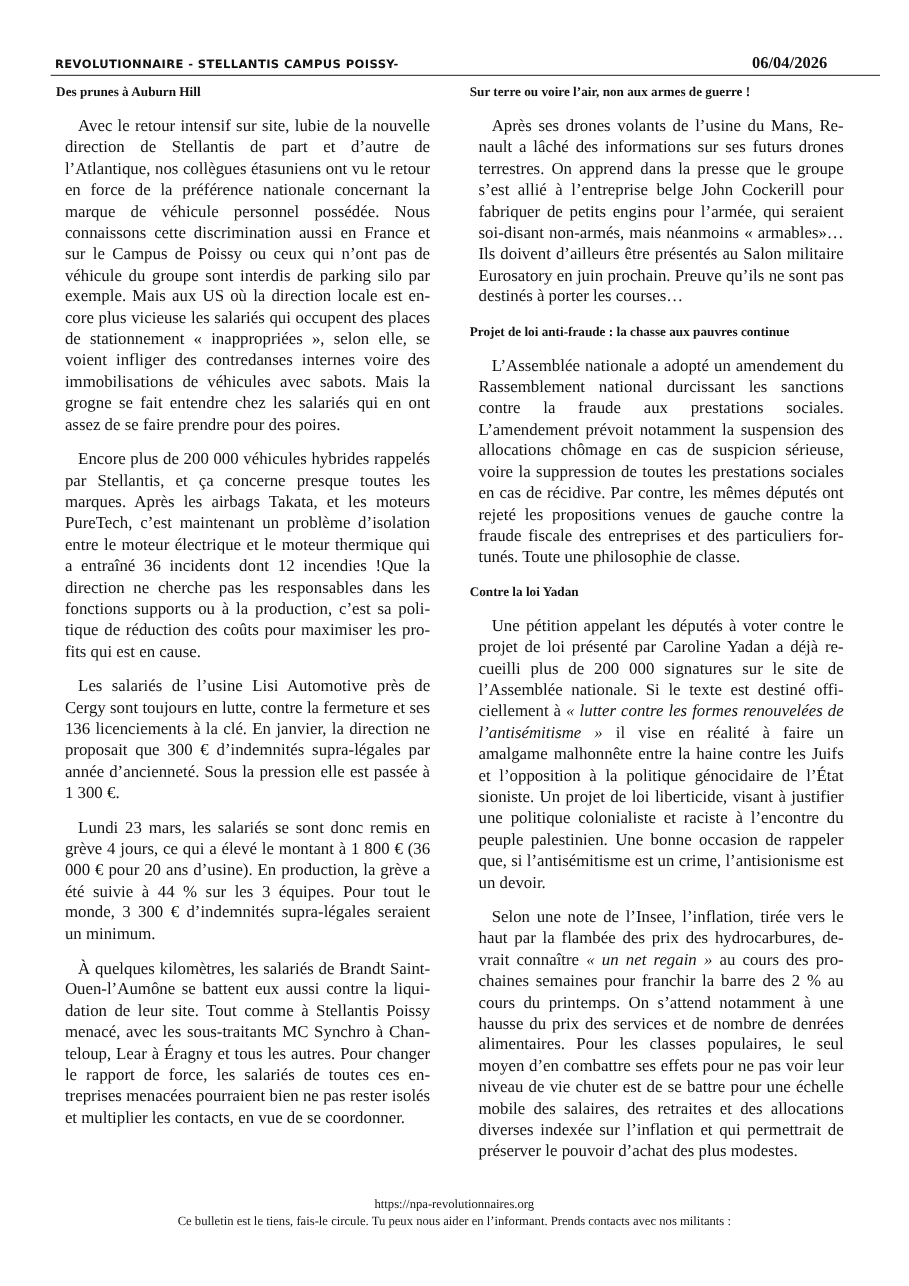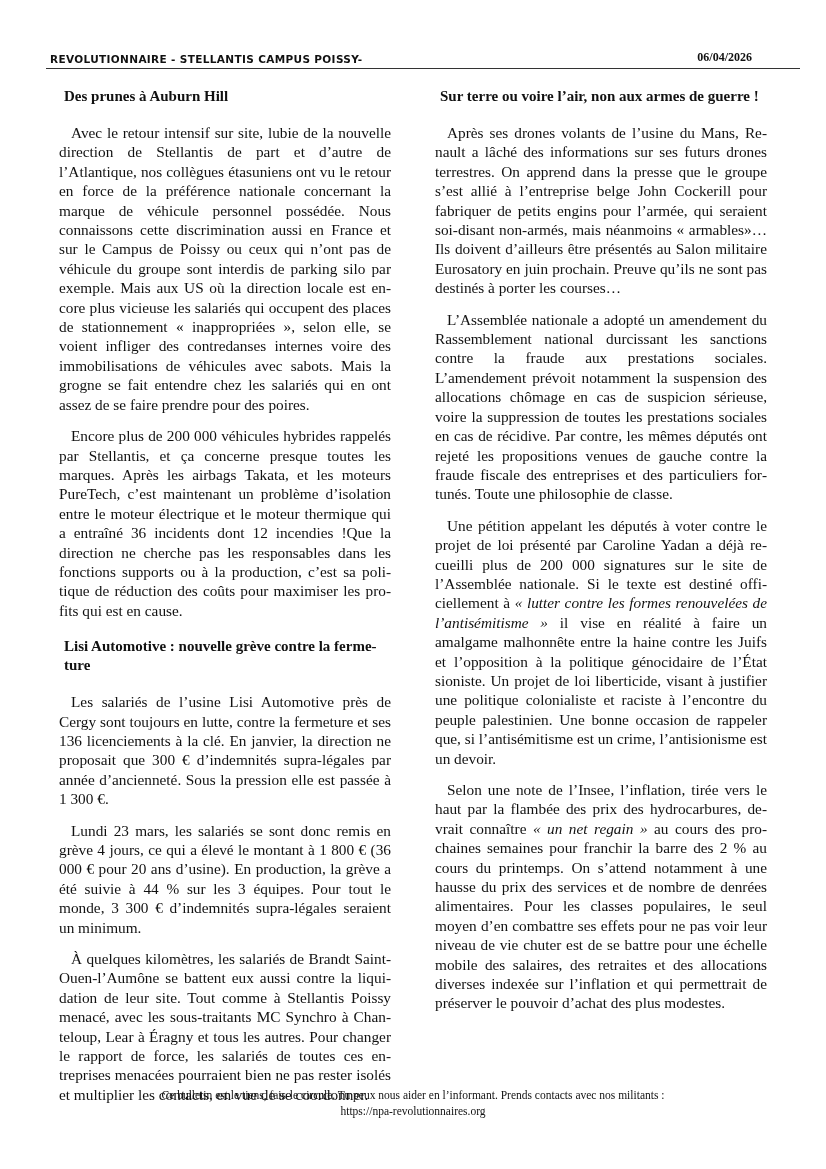--- a/index.html
+++ b/index.html
@@ -9,33 +9,33 @@
     position: absolute; left: 46px; top: 52px; width: 754px; height: 16px;
     border-bottom: 1.5px solid #333;
   }
   .header-title {
     position: absolute; left: 4px; top: 1px;
     font-family: "DejaVu Sans", sans-serif; font-weight: bold; font-size: 10.5px;
     letter-spacing: 0.35px; color: #111;
   }
   .header-date {
     position: absolute; right: 48px; top: -2px;
-    font-family: "Liberation Serif", serif; font-weight: bold; font-size: 12px; color: #111;
+    font-family: "Liberation Serif", serif; font-weight: bold; font-size: 15px; color: #111;
   }
   .col {
     position: absolute; top: 70px; width: 356px;
     font-family: "Liberation Serif", serif; font-size: 15.3px; line-height: 19.4px;
     text-align: justify; hyphens: manual;
   }
   .col-left { left: 47px; }
   .col-right { left: 423px; }
   .article { margin: 0 0 10px 0; }
   .article h2 {
-    font-family: "Liberation Serif", serif; font-weight: bold; font-size: 15px;
-    line-height: 19px; margin: 17px; text-align: left;
+    font-family: "Liberation Serif", serif; font-weight: bold; font-size: 12px;
+    line-height: 19px; margin: 4px; text-align: left;
   }
   .article p { margin: 12px; text-indent: 12px; }
   em { font-style: italic; }
   .footer {
     position: absolute; left: 60px; width: 706px; top: 1087px;
     font-family: "Liberation Serif", serif; font-size: 11.5px; line-height: 16px;
     text-align: center; color: #111;
   }
 </style>
 </head>
@@ -49,40 +49,41 @@
 
   <div class="col col-left">
     <div class="article">
       <h2>Des prunes à Auburn Hill</h2>
       <p>Avec le retour intensif sur site, lubie de la nouvelle direction de Stellantis de part et d’autre de l’Atlantique, nos collègues étasuniens ont vu le re­tour en force de la préférence nationale concernant la marque de véhicule personnel possédée. Nous connaissons cette discrimination aussi en France et sur le Campus de Poissy ou ceux qui n’ont pas de véhicule du groupe sont interdis de parking silo par exemple. Mais aux US où la direction locale est en­core plus vicieuse les salariés qui occupent des places de stationnement « inappropriées », selon elle, se voient infliger des contredanses internes voire des immobilisations de véhicules avec sabots. Mais la grogne se fait entendre chez les salariés qui en ont assez de se faire prendre pour des poires.</p>
     </div>
     <div class="article">
       <p>Encore plus de 200 000 véhicules hybrides rappe­lés par Stellantis, et ça concerne presque toutes les marques. Après les airbags Takata, et les moteurs PureTech, c’est maintenant un problème d’isolation entre le moteur électrique et le moteur thermique qui a entraîné 36 incidents dont 12 incendies !Que la direction ne cherche pas les responsables dans les fonctions supports ou à la production, c’est sa poli­tique de réduction des coûts pour maximiser les pro­fits qui est en cause.</p>
     </div>
     <div class="article">
-      <h2>Lisi Automotive : nouvelle grève contre la ferme­ture</h2>
       <p>Les salariés de l’usine Lisi Automotive près de Cergy sont toujours en lutte, contre la fermeture et ses 136 licenciements à la clé. En janvier, la direc­tion ne proposait que 300 € d’indemnités supra-légales par année d’ancienneté. Sous la pression elle est passée à 1 300 €.</p>
       <p>Lundi 23 mars, les salariés se sont donc remis en grève 4 jours, ce qui a élevé le montant à 1 800 € (36 000 € pour 20 ans d’usine). En production, la grève a été suivie à 44 % sur les 3 équipes. Pour tout le monde, 3 300 € d’indemnités supra-légales se­raient un minimum.</p>
       <p>À quelques kilomètres, les salariés de Brandt Saint-Ouen-l’Aumône se battent eux aussi contre la liqui­dation de leur site. Tout comme à Stellantis Poissy menacé, avec les sous-traitants MC Synchro à Chan­teloup, Lear à Éragny et tous les autres. Pour chan­ger le rapport de force, les salariés de toutes ces en­treprises menacées pourraient bien ne pas rester iso­lés et multiplier les contacts, en vue de se coordon­ner.</p>
     </div>
   </div>
 
   <div class="col col-right">
     <div class="article">
       <h2>Sur terre ou voire l’air, non aux armes de guerre !</h2>
       <p>Après ses drones volants de l’usine du Mans, Re­nault a lâché des informations sur ses futurs drones terrestres. On apprend dans la presse que le groupe s’est allié à l’entreprise belge John Cockerill pour fabriquer de petits engins pour l’armée, qui seraient soi-disant non-armés, mais néanmoins « ar­mables»…Ils doivent d’ailleurs être présentés au Salon militaire Eurosatory en juin prochain. Preuve qu’ils ne sont pas destinés à porter les courses…</p>
     </div>
     <div class="article">
+      <h2>Projet de loi anti-fraude : la chasse aux pauvres continue</h2>
       <p>L’Assemblée nationale a adopté un amendement du Rassemblement national durcissant les sanctions contre la fraude aux prestations sociales. L’amendement prévoit notamment la suspension des allocations chômage en cas de suspicion sérieuse, voire la suppression de toutes les prestations sociales en cas de récidive. Par contre, les mêmes députés ont rejeté les propositions venues de gauche contre la fraude fiscale des entreprises et des particuliers for­tunés. Toute une philosophie de classe.</p>
     </div>
     <div class="article">
+      <h2>Contre la loi Yadan</h2>
       <p><span>Une pétition appelant les députés à voter contre le projet de loi présenté par Caroline Yadan a déjà re­cueilli plus de 200 000 signatures sur le site de l’Assemblée nationale. Si le texte est destiné offi­ciellement à </span><em>« lutter contre les formes renouvelées de l’antisémitisme »</em><span> il vise en réalité à faire un amalgame malhonnête entre la haine contre les Juifs et l’opposition à la politique génocidaire de l’État sioniste. Un projet de loi liberticide, visant à justifier une politique colonialiste et raciste à l’encontre du peuple palestinien. Une bonne occasion de rappeler que, si l’antisémitisme est un crime, l’antisionisme est un devoir.</span></p>
     </div>
     <div class="article">
       <p><span>Selon une note de l’Insee, l’inflation, tirée vers le haut par la flambée des prix des hydrocarbures, de­vrait connaître </span><em>« un net regain »</em><span> au cours des pro­chaines semaines pour franchir la barre des 2 % au cours du printemps. On s’attend notamment à une hausse du prix des services et de nombre de denrées alimentaires. Pour les classes populaires, le seul moyen d’en combattre ses effets pour ne pas voir leur niveau de vie chuter est de se battre pour une échelle mobile des salaires, des retraites et des allo­cations diverses indexée sur l’inflation et qui per­mettrait de préserver le pouvoir d’achat des plus modestes.</span></p>
     </div>
   </div>
 
   <div class="footer">
+    <div>https://npa-revolutionnaires.org</div>
     <div>Ce bulletin est le tiens, fais-le circule. Tu peux nous aider en l’informant. Prends contacts avec nos militants :</div>
-    <div>https://npa-revolutionnaires.org</div>
   </div>
 </div>
 
 </body></html>

